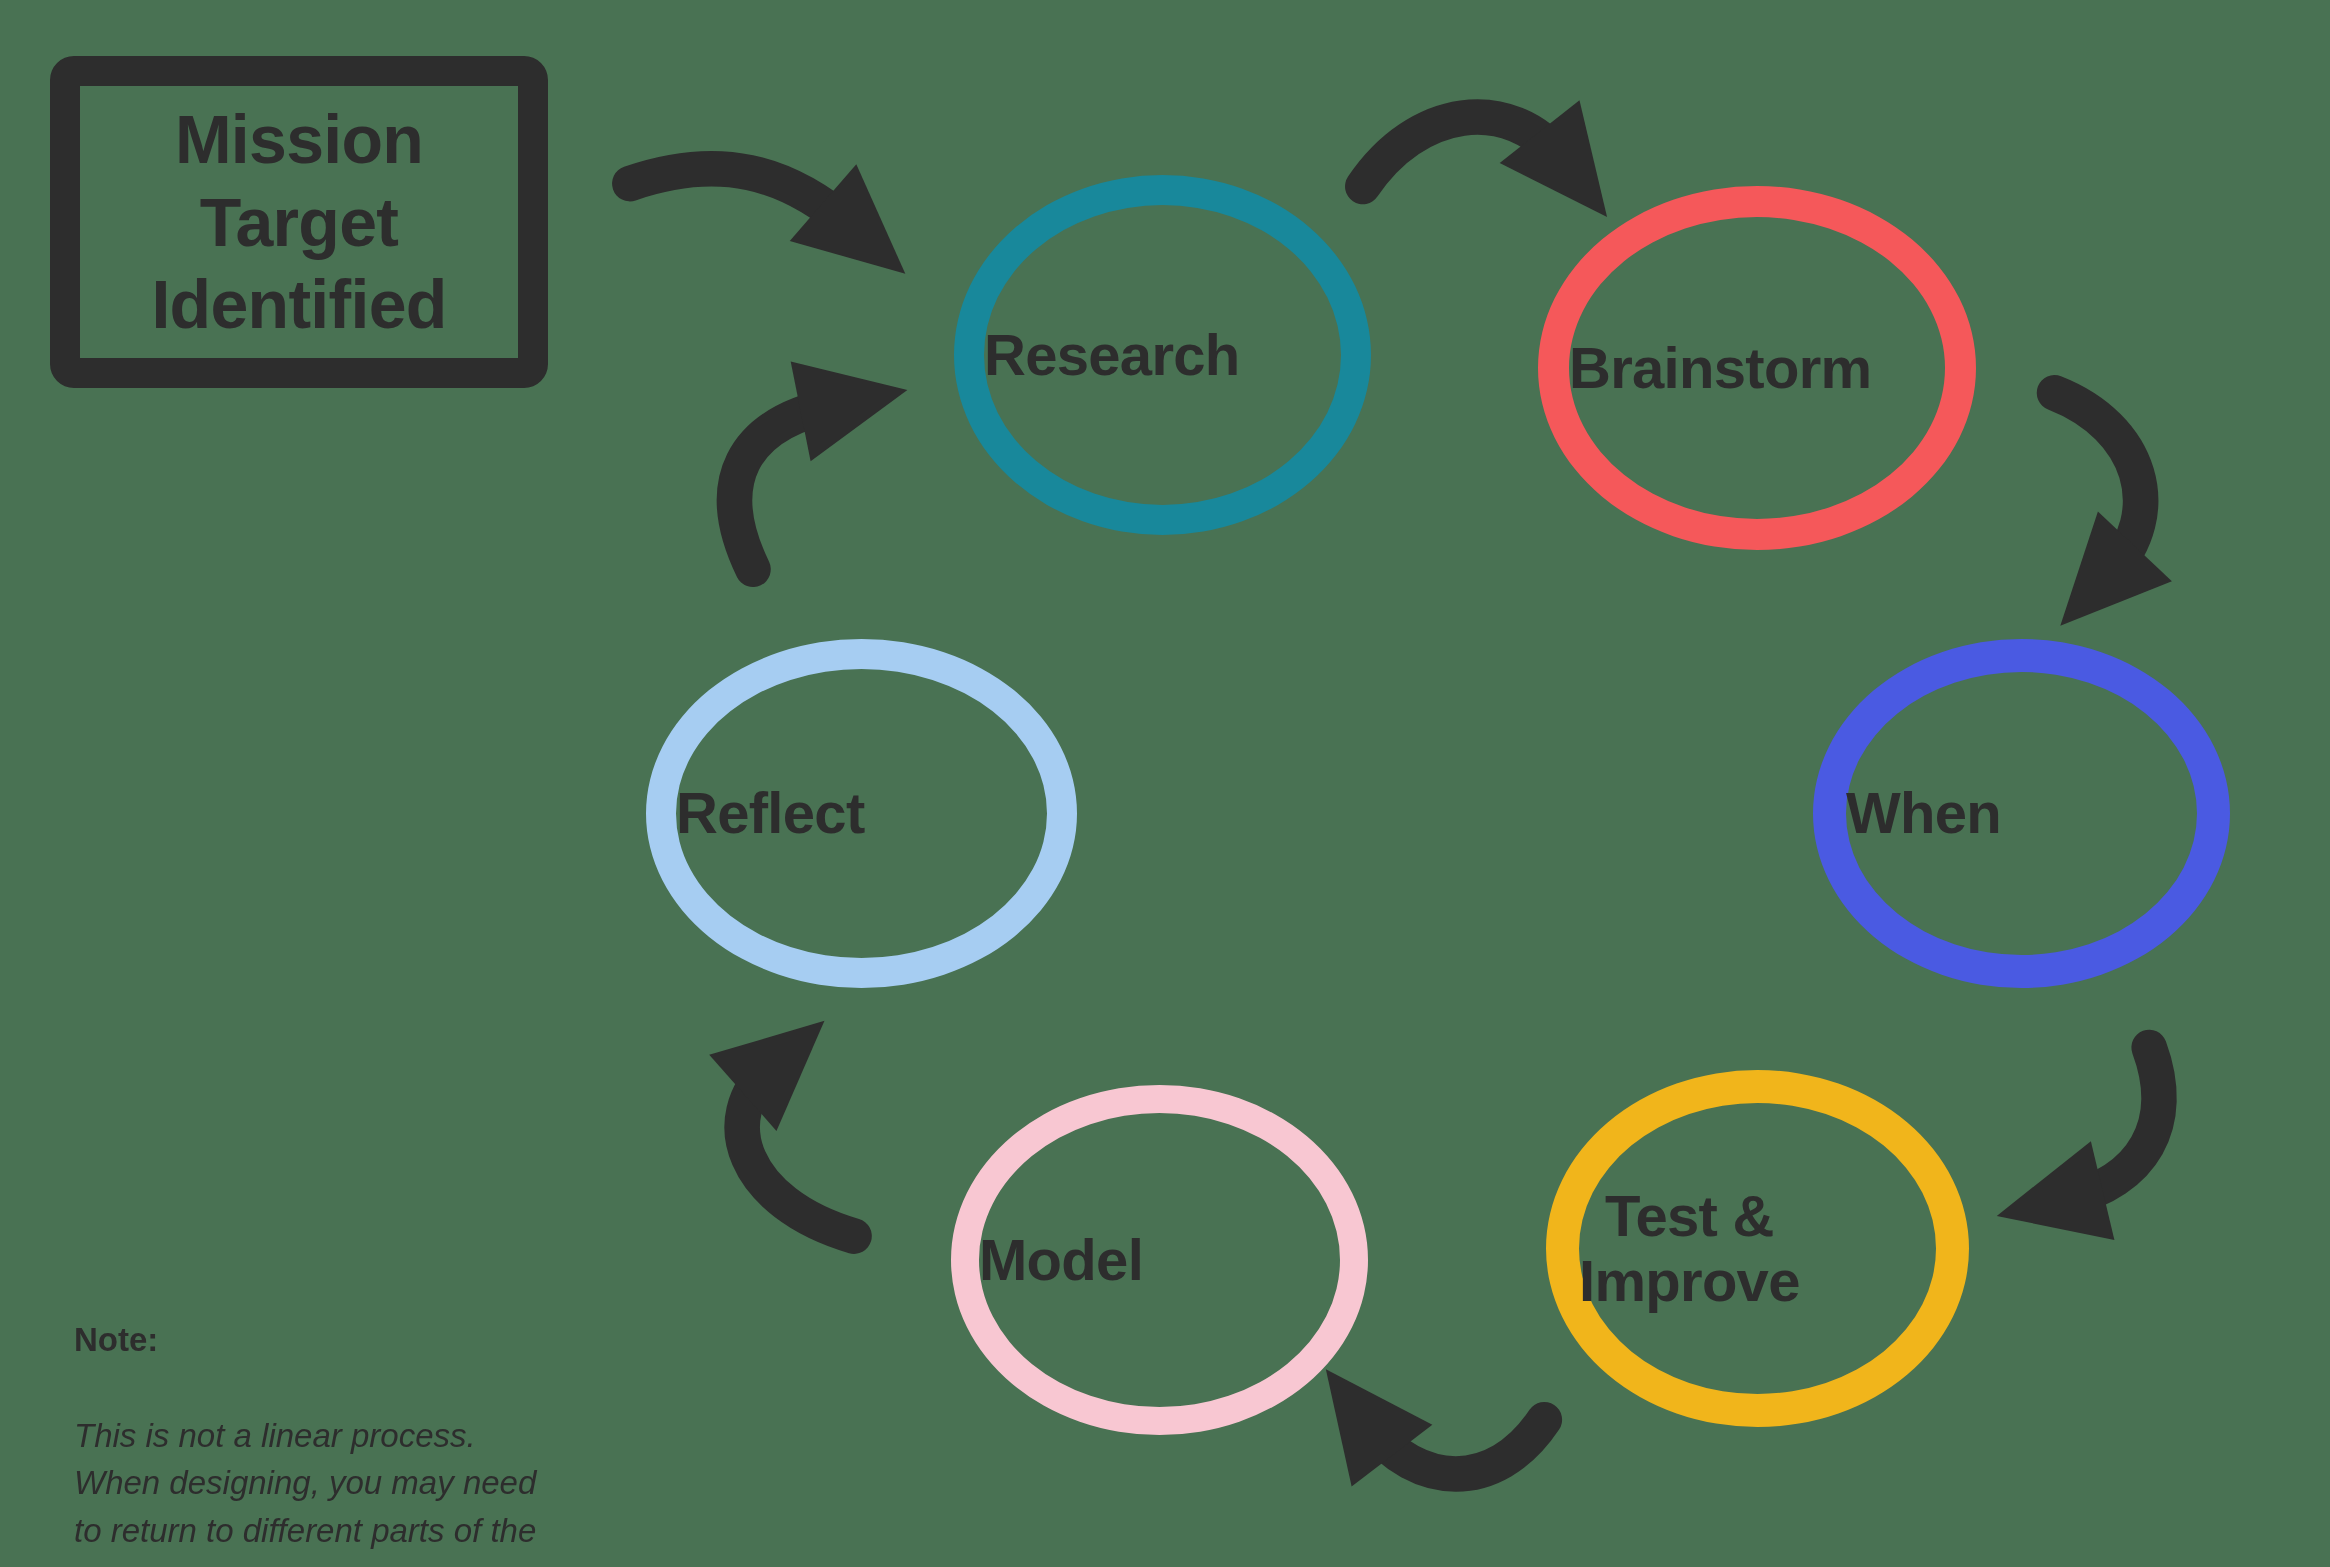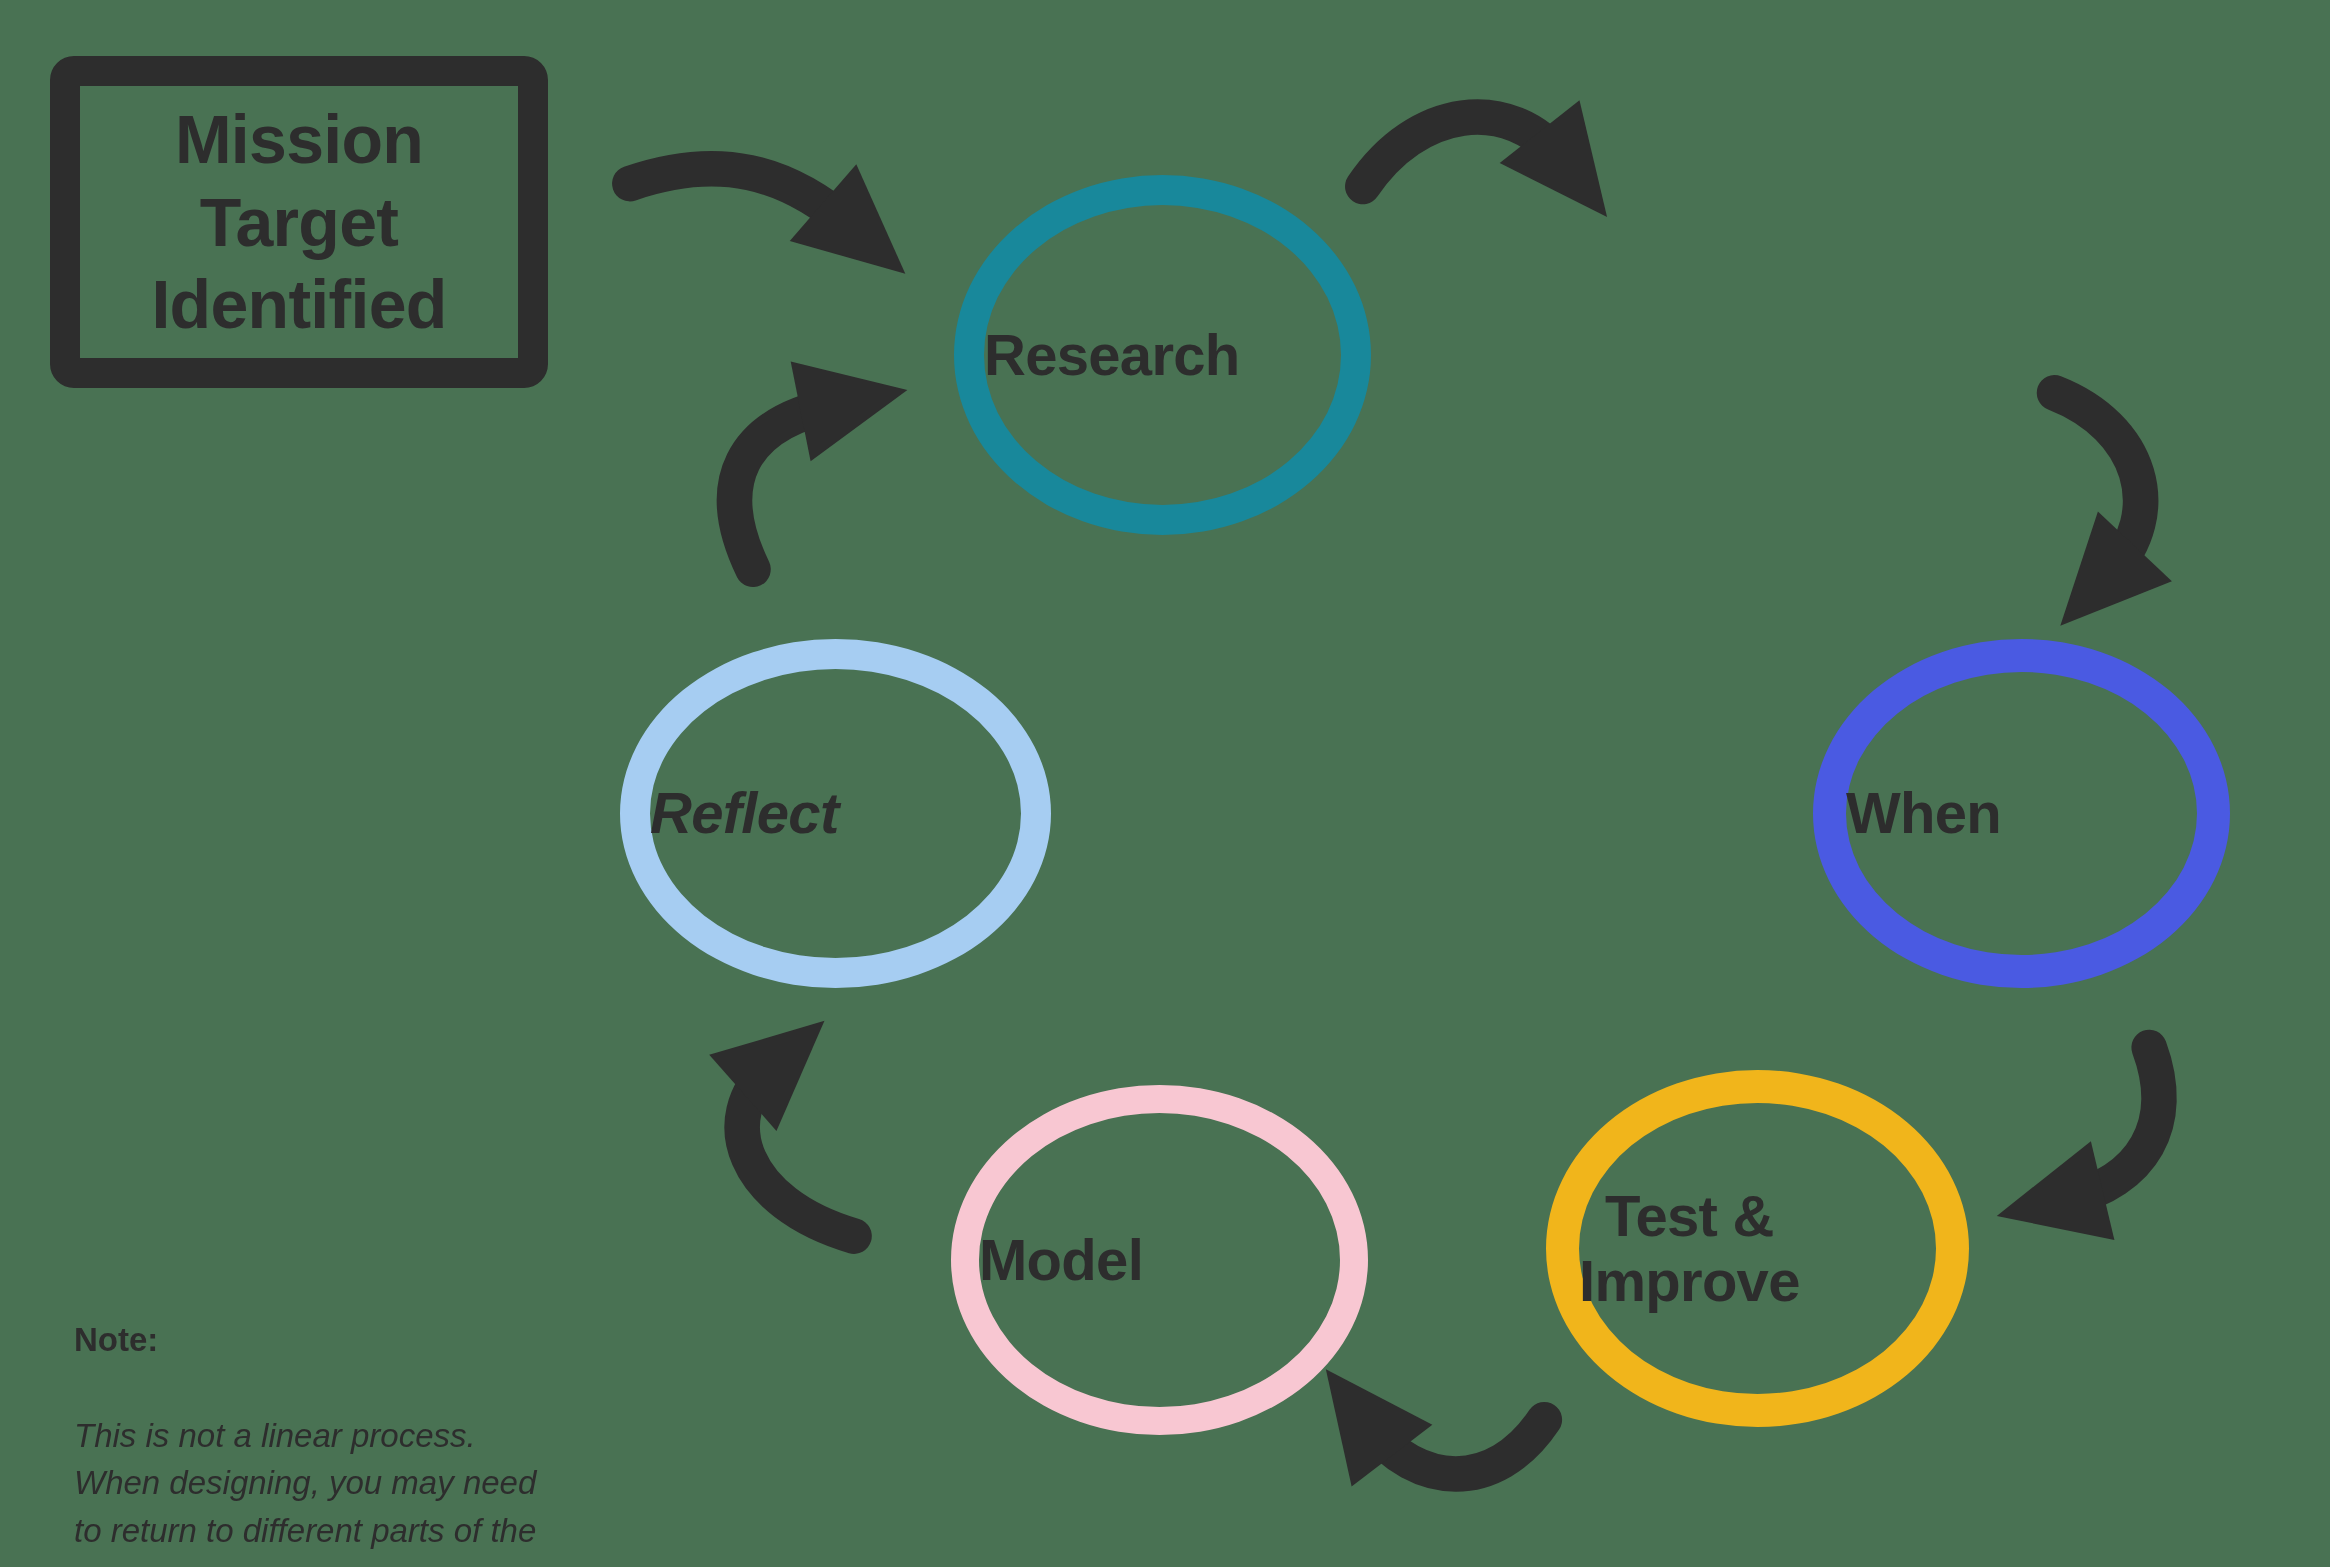--- a/index.html
+++ b/index.html
@@ -42,21 +42,21 @@
     line-height: 1.12;
     text-align: center;
     white-space: pre-line;
     letter-spacing: -0.7px;
   }
   .c-research   { left: 954px; top: 175px;  width: 417px; height: 360px; border-width: 30px; }
   .c-brainstorm { left: 1538px; top: 186px;  width: 438px; height: 364px; border-width: 31px; }
   .c-model      { left: 1813px; top: 639px;  width: 417px; height: 349px; border-width: 33px; }
   .c-test       { left: 1546px; top: 1070px; width: 423px; height: 357px; border-width: 33px; }
   .c-report     { left: 951px; top: 1085px; width: 417px; height: 350px; border-width: 28.5px; }
-  .c-reflect    { left: 620px;  top: 639px;  width: 431px; height: 349px; border-width: 30px; font-style: italic; }
+  .c-reflect    { left: 646px;  top: 639px;  width: 431px; height: 349px; border-width: 30px; }
   .arrows {
     position: absolute;
     left: 0; top: 0;
     width: 2330px; height: 1567px;
   }
   .arrows path.link {
     fill: none;
     stroke-width: 50px;
     stroke-linecap: round;
   }
@@ -94,20 +94,23 @@
     <path class="link" d="M 3020 1472 C 3060 1580, 3010 1660, 2905 1685" marker-end="url(#ah)" style="stroke: rgb(45, 45, 45);"></path>
     <path class="link" d="M 2170 1995 C 2100 2100, 1990 2090, 1925 2005" marker-end="url(#ah)" style="stroke: rgb(45, 45, 45);"></path>
     <path class="link" d="M 1200 1737 C 1040 1690, 1005 1570, 1082 1502" marker-end="url(#ah)" style="stroke: rgb(45, 45, 45);"></path>
     <path class="link" d="M 1058 800 C 1000 680, 1040 595, 1175 568" marker-end="url(#ah)" style="stroke: rgb(45, 45, 45);"></path>
   </svg>
 
   <div class="circle c-research" style="border-color: rgb(24, 136, 155);">
     <div class="lbl">Research</div>
   </div>
 
+  <div class="circle c-brainstorm" style="border-color: rgb(245, 88, 90);">
+    <div class="lbl">Brainstorm</div>
+  </div>
 
   <div class="circle c-model" style="border-color: rgb(74, 90, 226);">
     <div class="lbl">When</div>
   </div>
 
   <div class="circle c-test" style="border-color: rgb(241, 181, 27);">
     <div class="lbl">Test &amp;
 Improve</div>
   </div>
 

